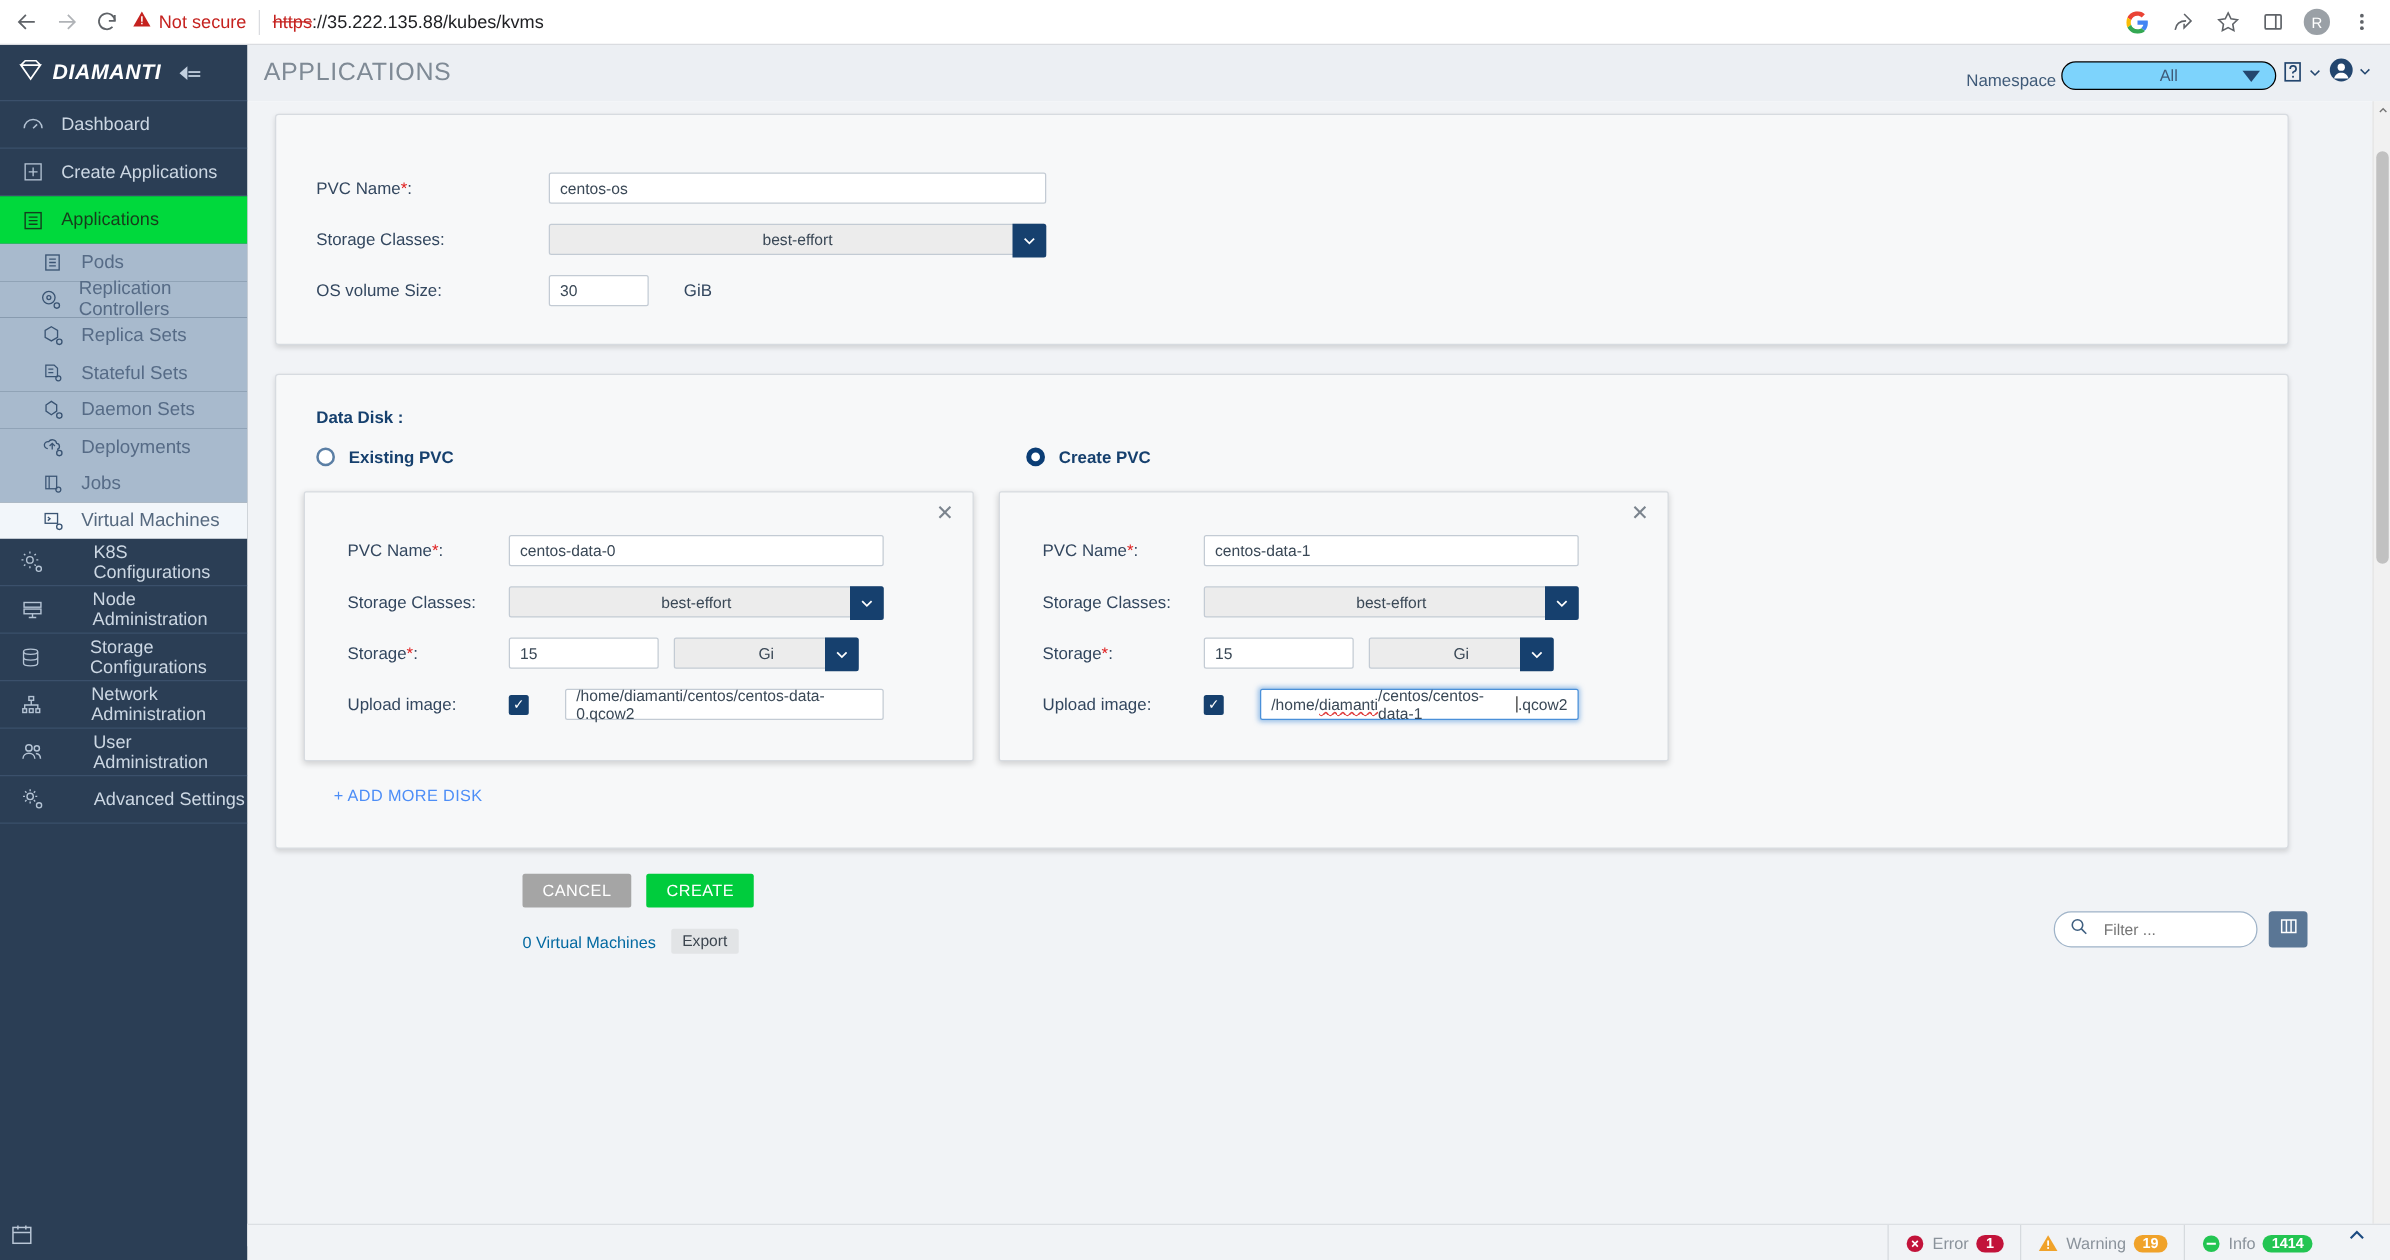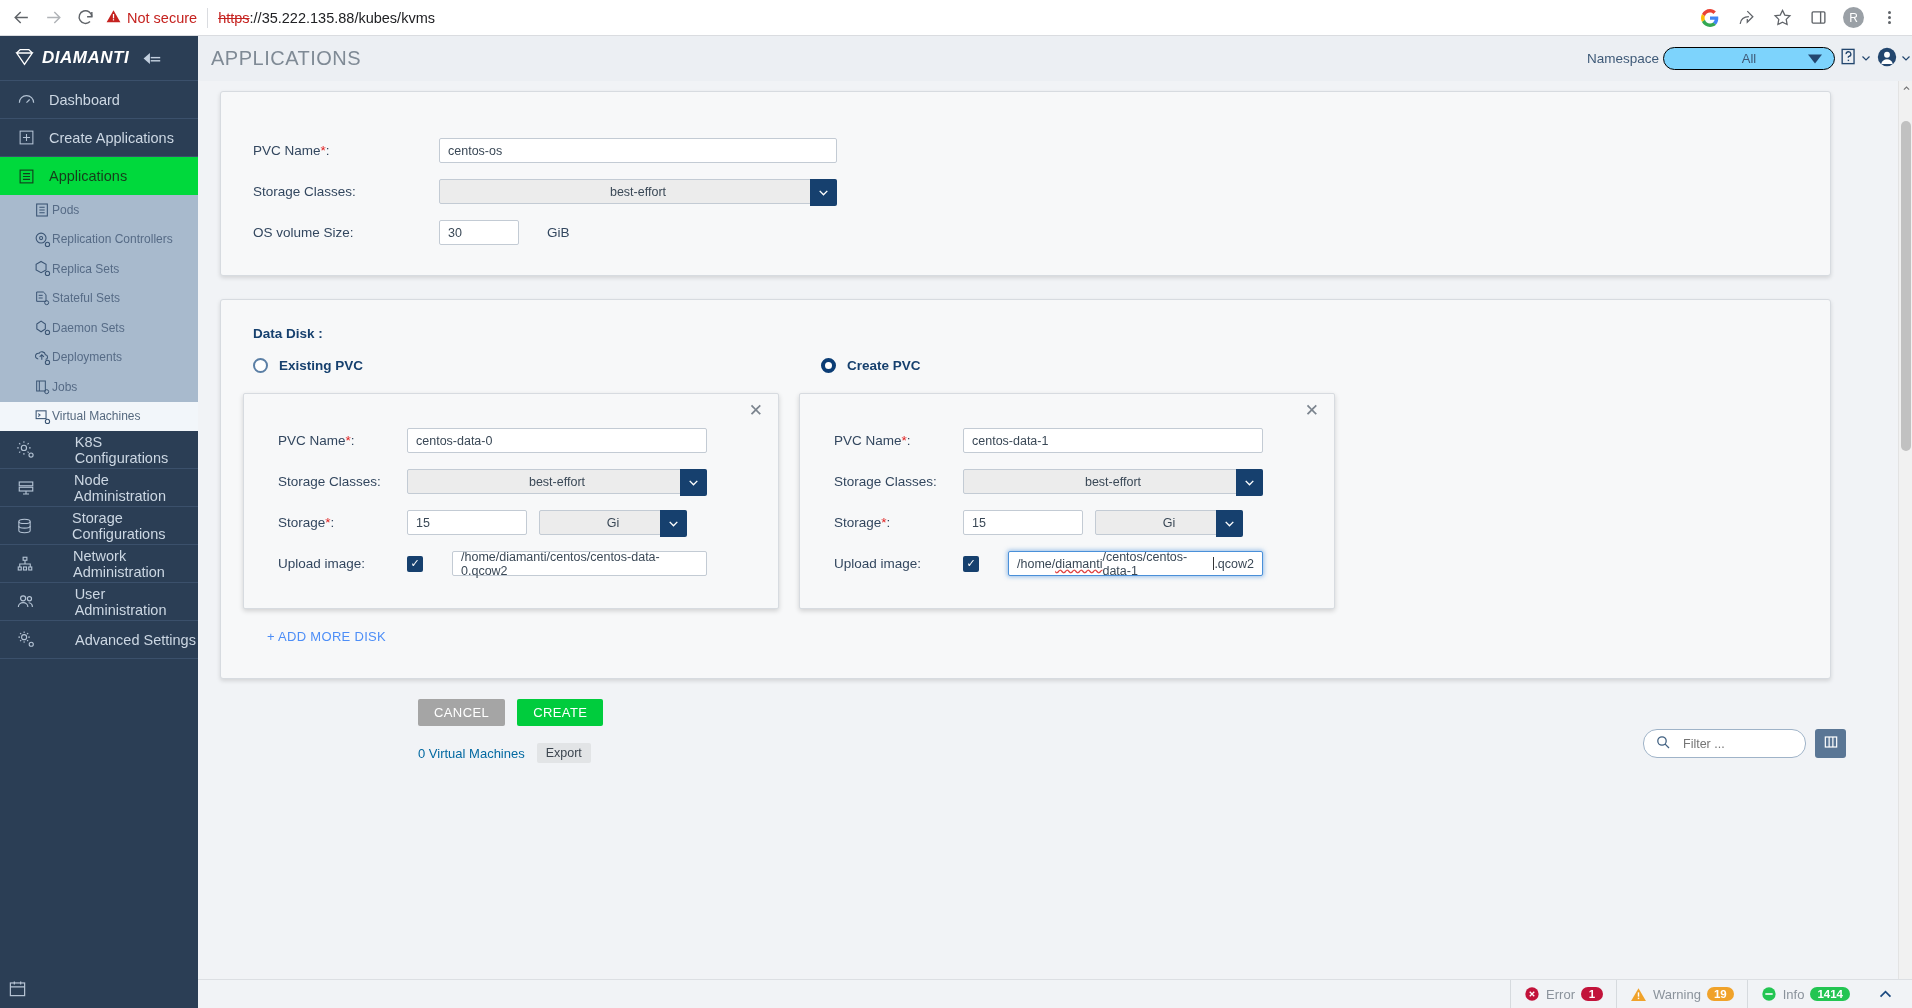--- a/index.html
+++ b/index.html
@@ -71,23 +71,23 @@
     font-size: 14.5px; color: #ccd7e3;
     border-bottom: 1px solid #3b506b;
     cursor: pointer;
   }
   .nav-item .ico { width: 20px; display: flex; align-items: center; justify-content: center; color: #b4c3d4;}
   .nav-item.active {
     background: #00d93c; color: #163d1b; border-bottom: none;
   }
   .nav-item.active .ico { color: #12401d; }
   .sub-item {
-    display: flex; align-items: center; 
+    display: flex; align-items: center; gap: 13px;
     height: 29.5px; padding-left: 32px;
-    font-size: 12px; color: #566b86;
+    font-size: 15px; color: #566b86;
     background: #a8bacd;
     border: none; cursor: pointer;
   }
   .sub-item .ico { width: 20px; display:flex; align-items:center; justify-content:center; color:#3a5473;}
   .sub-item.selected { background: #f2f6fa; color: #56697f; }
   .nav-lower .nav-item { height: 38px; gap: 39px; }
   .sidebar-cal {
     position: absolute; left: 8px; bottom: 6px; color: #b9c6d6;
   }
 
@@ -95,21 +95,22 @@
   .app-header {
     position: absolute; left: 198px; top: 36px; width: 1714px; height: 45px;
     background: #eceff3;
     display: flex; align-items: center;
   }
   .app-title {
     font-size: 20px; color: #7f8a95; letter-spacing: .5px;
     padding-left: 13px;
   }
   .header-right {
-    margin-left: auto; display: flex; align-items: center; gap: 4px;
+    margin-left: auto; display: flex; align-items: flex-end; gap: 4px;
+    padding-right: 14px;
   }
   .ns-label { font-size: 13.5px; color: #3f5a78; }
   .ns-select {
     width: 172px; height: 23px; border: 1px solid #000000; border-radius: 12px;
     background: #7dd3fc; display: flex; align-items: center; justify-content: center;
     position: relative; font-size: 13px; color: #3f5a78; cursor: pointer;
   }
   .ns-caret {
     position: absolute; right: 12px; top: 50%; transform: translateY(-50%);
     width: 0; height: 0; border-left: 7px solid transparent; border-right: 7px solid transparent;
@@ -262,21 +263,21 @@
     position:absolute; left:0; width:14px; height:14px;
     display:flex; align-items:center; justify-content:center; color:#757575;
   }
   .vscroll .arrow-up { top: 0; }
   .vscroll .arrow-dn { bottom: 0; }
 
   
   .statusbar {
     position: absolute; left: 198px; bottom: 0; width: 1714px; height: 29px;
     background: #f1f3f6; border-top: 1px solid #dcdfe3;
-    display: flex; align-items: center; justify-content: flex-end;
+    display: flex; align-items: flex-start; justify-content: flex-end;
   }
   .status-seg {
     display: flex; align-items: center; gap: 6px;
     padding: 0 13px; height: 29px; border-left: 1px solid #d6dade;
     font-size: 13px; color: #8a929b;
   }
   .pill {
     border-radius: 9px; color: #fff; font-size: 11.5px; font-weight: bold;
     padding: 1px 7px; min-width: 22px; text-align: center;
   }

